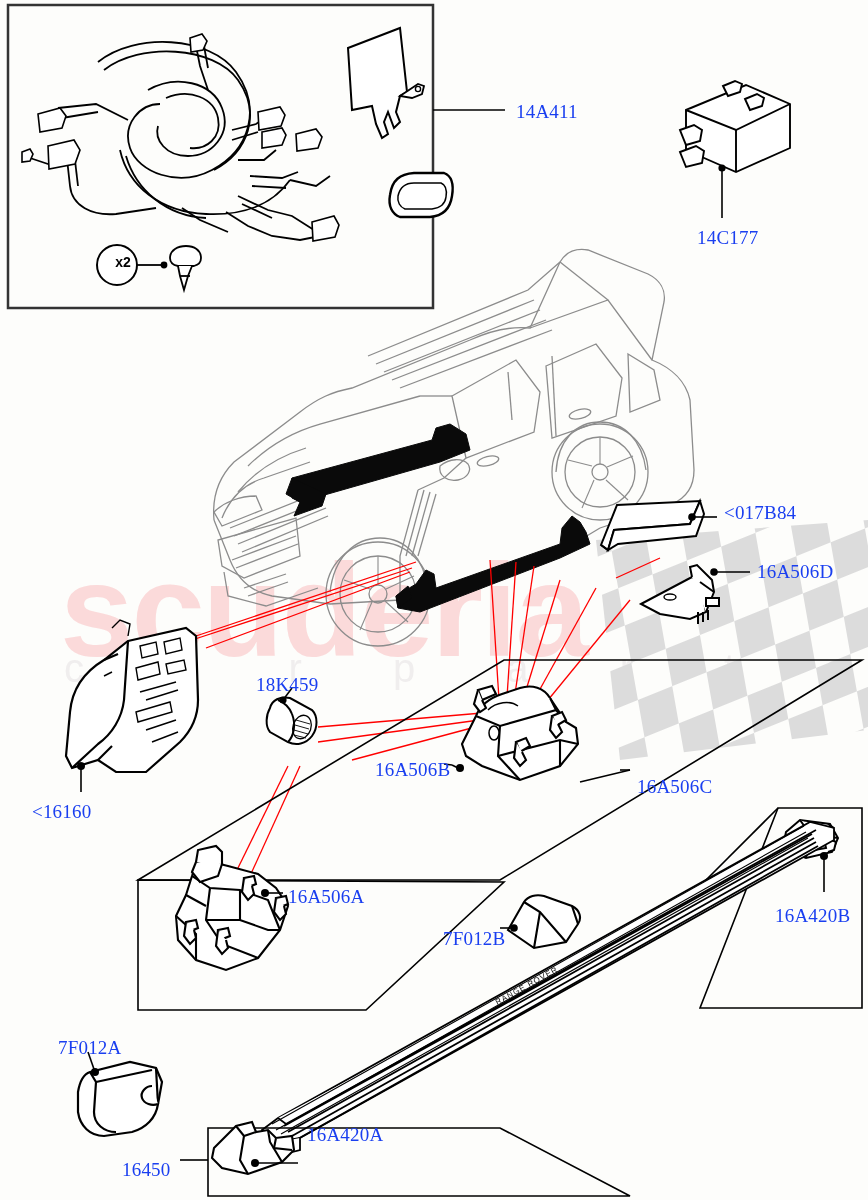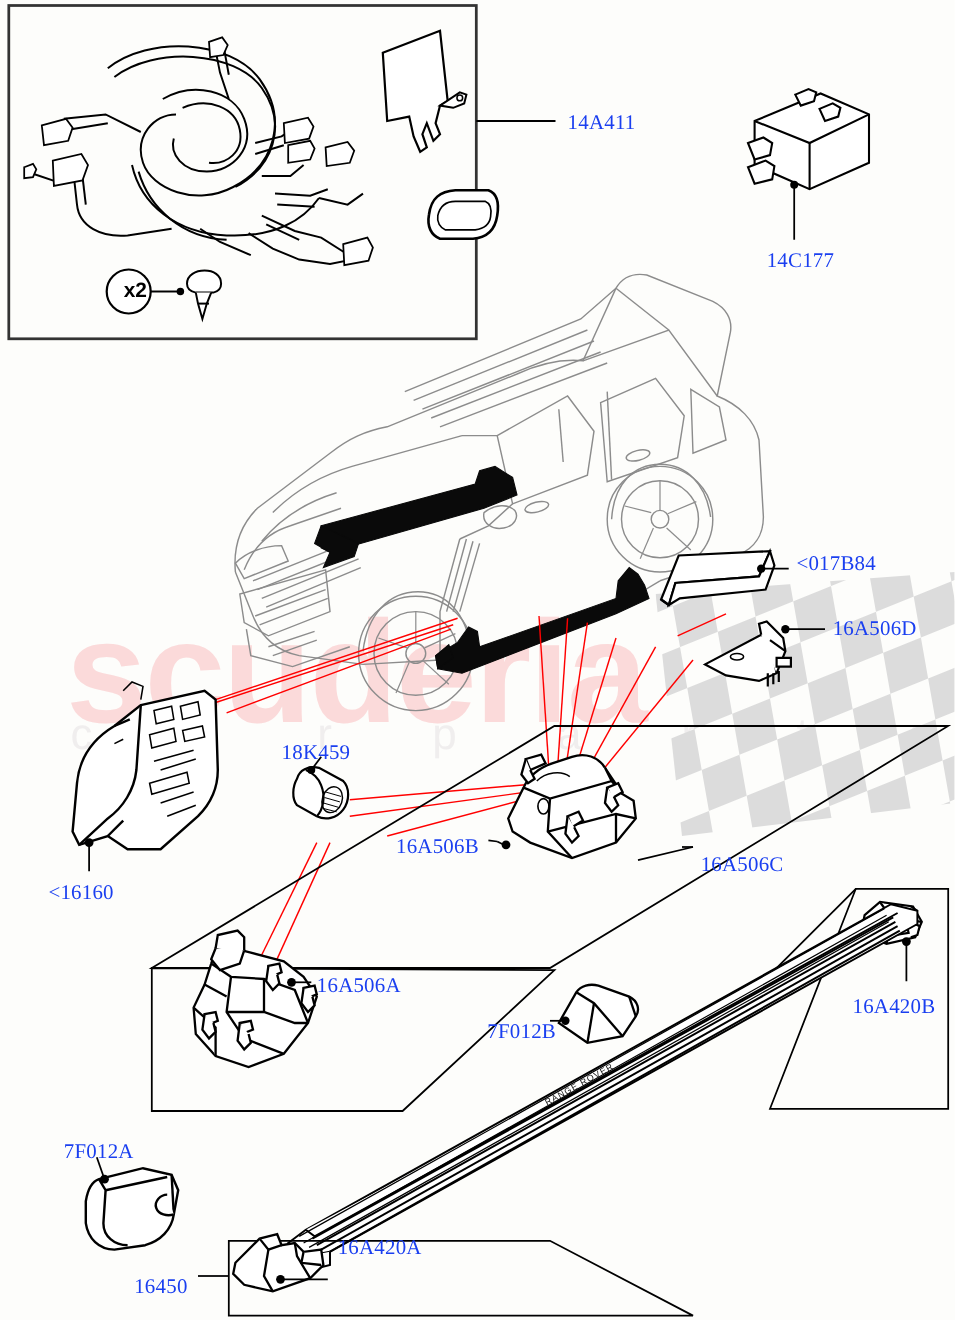--- a/index.html
+++ b/index.html
@@ -418,27 +418,27 @@
     </g>
     <circle cx="255" cy="1163" r="4" fill="#000"></circle>
     <line x1="255" y1="1163" x2="298" y2="1163" stroke="#000" stroke-width="1.6"></line>
 
   </svg>
 
   <div class="lbl" style="left:516px;top:102px;">14A411</div>
   <div class="lbl" style="left:697px;top:228px;">14C177</div>
   <div class="lbl" style="left:724px;top:503px;">&lt;017B84</div>
   <div class="lbl" style="left:757px;top:562px;">16A506D</div>
-  <div class="lbl" style="left:44px;top:802px;">&lt;16160</div>
+  <div class="lbl" style="left:32px;top:802px;">&lt;16160</div>
   <div class="lbl" style="left:256px;top:675px;">18K459</div>
-  <div class="lbl" style="left:360px;top:760px;">16A506B</div>
+  <div class="lbl" style="left:375px;top:760px;">16A506B</div>
   <div class="lbl" style="left:637px;top:777px;text-align:center;">16A506C</div>
   <div class="lbl" style="left:288px;top:887px;">16A506A</div>
   <div class="lbl" style="left:443px;top:929px;">7F012B</div>
   <div class="lbl" style="left:775px;top:906px;">16A420B</div>
   <div class="lbl" style="left:58px;top:1038px;">7F012A</div>
   <div class="lbl" style="left:122px;top:1160px;">16450</div>
   <div class="lbl" style="left:307px;top:1125px;">16A420A</div>
 
   <div style="position:absolute;left:100px;top:254px;width:46px;text-align:center;
-              font-family:'Liberation Sans',sans-serif;font-size:19px;font-weight:bold;color:#000;">x2</div>
+              font-family:'Liberation Sans',sans-serif;font-size:14px;font-weight:bold;color:#000;">x2</div>
 
 </div>
 
 </body></html>

